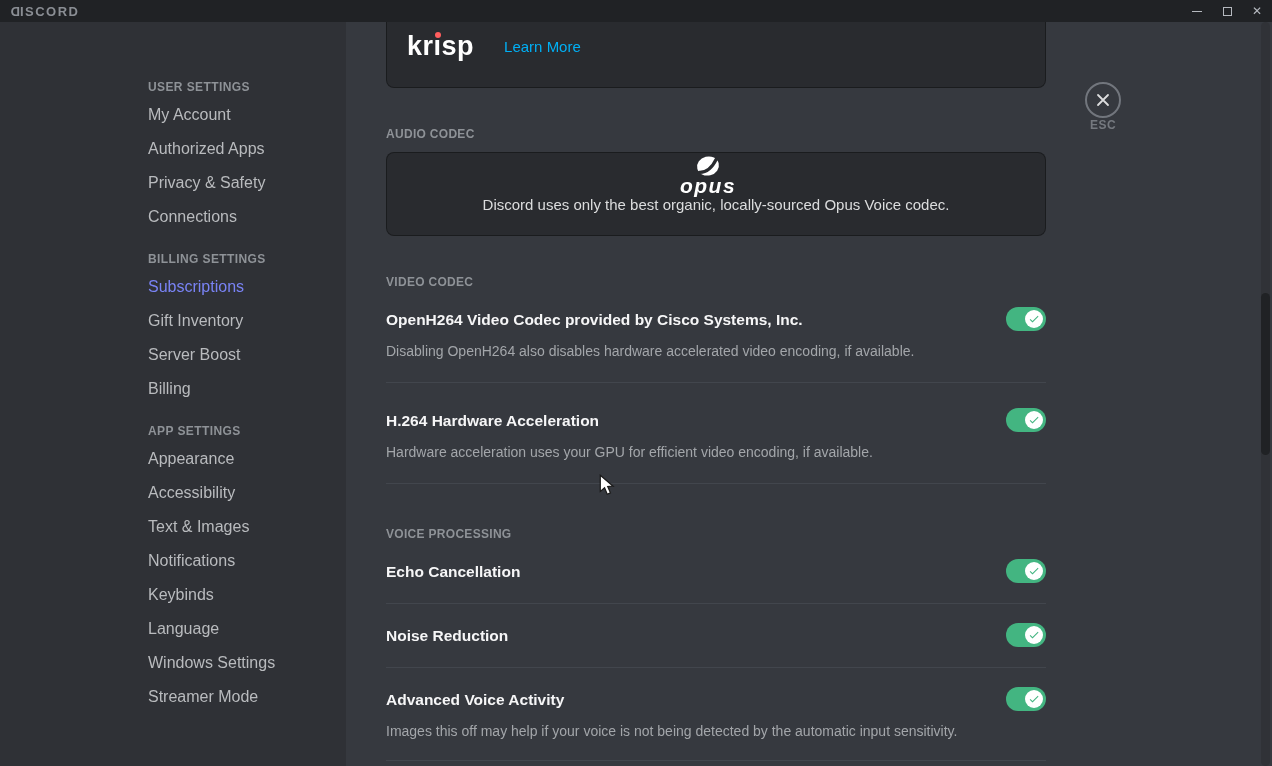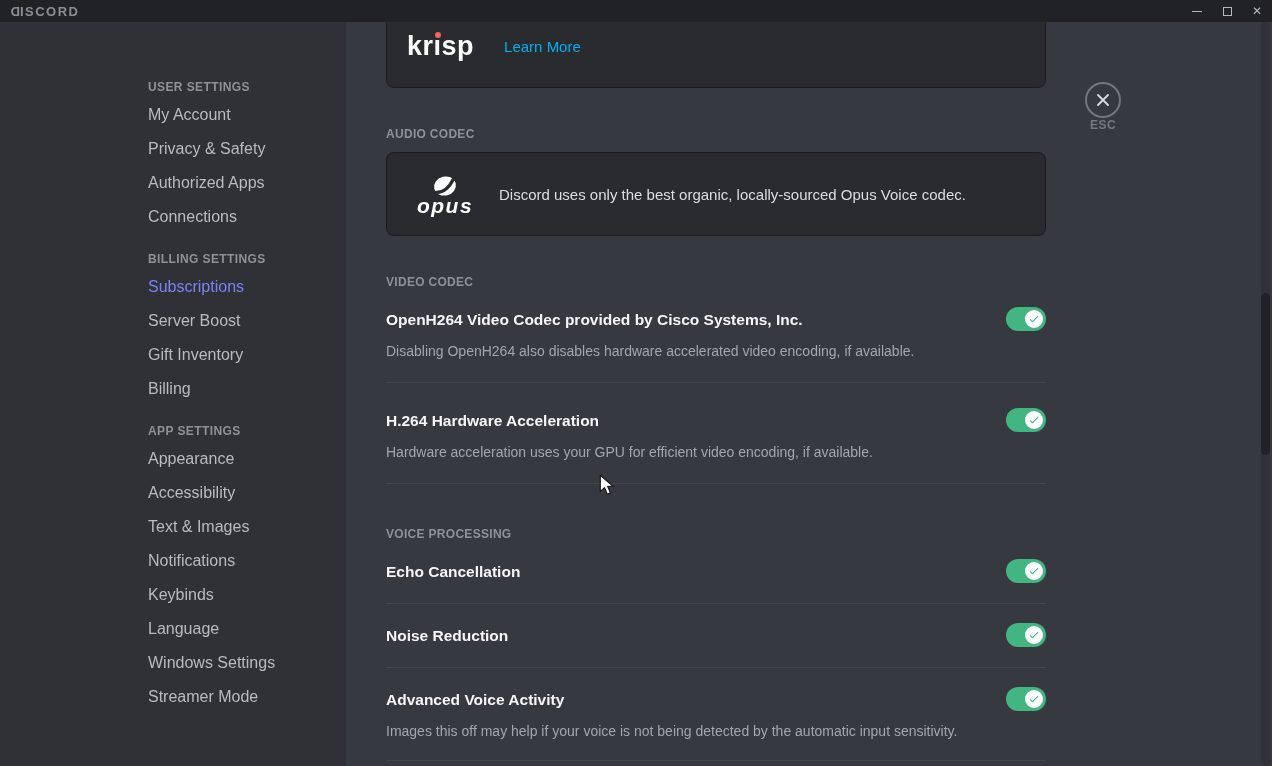--- a/index.html
+++ b/index.html
@@ -49,21 +49,21 @@
   .krisp-logo { font-size:27px; font-weight:bold; color:#fff; letter-spacing:.5px; line-height:30px; }
   .krisp-i { position:relative; display:inline-block; }
   .krisp-dot { position:absolute; left:50%; transform:translateX(-50%); top:1px;
                width:6px; height:6px; border-radius:50%; background:#ff5e5e; }
   .learn-more { margin-left:30px; font-size:15px; color:#00aff4; cursor:pointer; }
 
   .section-eyebrow { font-size:12px; font-weight:bold; letter-spacing:.3px; color:#8e9297;
                      line-height:16px; margin-bottom:10px; }
 
   .audio-section { margin-top:38px; }
-  .opus-card { height:84px; display:flex; align-items:center; padding:0 20px; }
+  .opus-card { height:84px; display:flex; align-items:center; padding:0 20px;flex-direction:column; }
   .opus-logo { width:76px; flex:none; text-align:center; color:#fff; margin-right:16px; }
   .opus-logo svg { display:block; margin:0 auto; }
   .opus-text { font-style:italic; font-weight:bold; font-size:21px; letter-spacing:1.5px;
                line-height:20px; margin-top:-3px; }
   .opus-desc { font-size:15px; color:#dcddde; }
 
   .settings-section { margin-top:38px; }
   .settings-section.voice { margin-top:42px; }
   .settings-section .section-eyebrow { margin-bottom:18px; }
   .setting-row { display:flex; justify-content:space-between; align-items:center; }
@@ -116,30 +116,30 @@
 </div>
 
 <div class="app">
 
   <div class="sidebar">
     <div class="nav">
 
       <div class="nav-section">
         <div class="nav-header">USER SETTINGS</div>
         <div class="nav-item">My Account</div>
+        <div class="nav-item">Authorized Apps</div>
         <div class="nav-item">Privacy &amp; Safety</div>
-        <div class="nav-item">Authorized Apps</div>
         <div class="nav-item">Connections</div>
       </div>
 
       <div class="nav-section">
         <div class="nav-header">BILLING SETTINGS</div>
         <div class="nav-item accent">Subscriptions</div>
+        <div class="nav-item">Gift Inventory</div>
         <div class="nav-item">Server Boost</div>
-        <div class="nav-item">Gift Inventory</div>
         <div class="nav-item">Billing</div>
       </div>
 
       <div class="nav-section">
         <div class="nav-header">APP SETTINGS</div>
         <div class="nav-item">Appearance</div>
         <div class="nav-item">Accessibility</div>
         <div class="nav-item">Text &amp; Images</div>
         <div class="nav-item">Notifications</div>
         <div class="nav-item">Keybinds</div>

